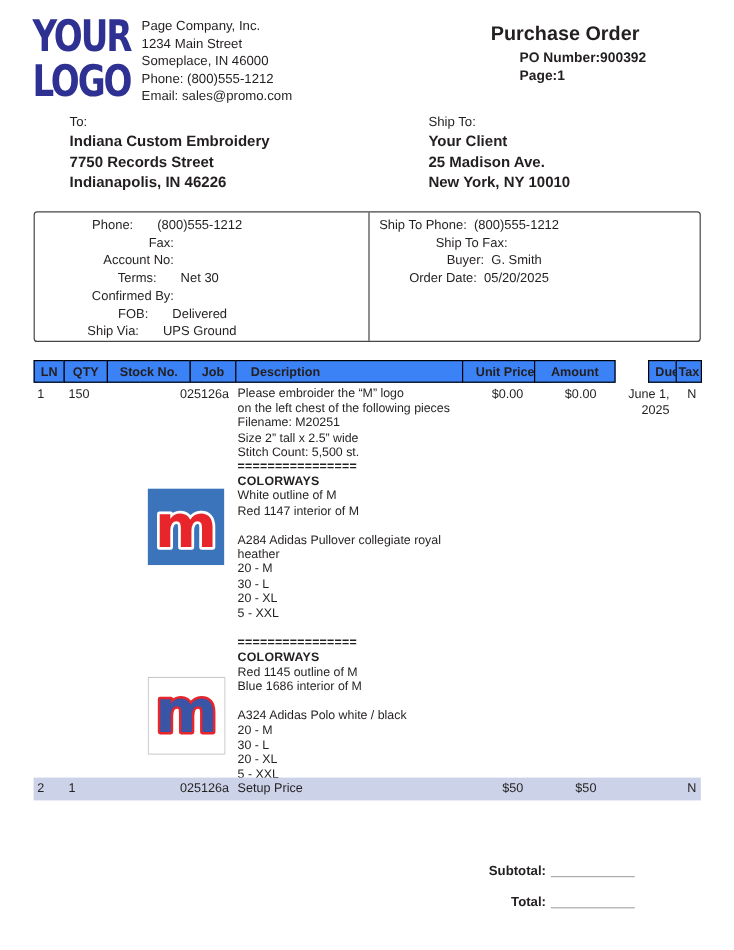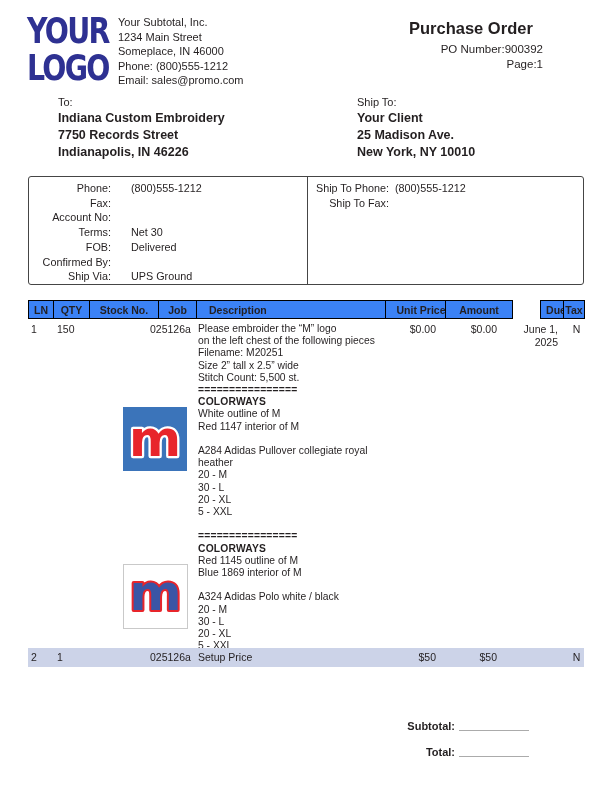--- a/index.html
+++ b/index.html
@@ -11,33 +11,33 @@
   
   .logo{
     left:27px;top:12px;width:90px;
     font-family:"DejaVu Sans", sans-serif;font-weight:bold;
     font-size:33px;line-height:34px;letter-spacing:-2px;color:#2e3192;
     transform:scale(0.86,1.1);transform-origin:top left;
   }
   .company{left:118px;top:15px;font-size:11px;line-height:14.6px;}
   .po-title{left:409px;top:19px;font-size:16.5px;font-weight:bold;}
   .po-meta{left:433px;top:42px;width:110px;font-size:11.5px;line-height:14.5px;}
-  .po-meta .row{display:flex;justify-content:flex-end;}
+  .po-meta .row{display:flex;justify-content:flex-start;font-weight:bold;}
   
   .to-label{left:58px;top:96px;font-size:11px;}
   .to-lines{left:58px;top:110px;font-size:12.5px;font-weight:bold;line-height:16.8px;}
   .shipto-label{left:357px;top:96px;font-size:11px;}
   .shipto-lines{left:357px;top:110px;font-size:12.5px;font-weight:bold;line-height:16.8px;}
   
   .info-box{left:28px;top:176px;width:556px;height:109px;border:1.4px solid #454545;border-radius:3px;box-sizing:border-box;}
   .ib-divider{left:307px;top:177px;height:107px;width:0;border-left:1.3px solid #454545;}
   .ib-rows{font-size:10.8px;line-height:14.7px;}
   .ib-left{left:33px;top:181px;}
   .ib-right{left:308px;top:181px;}
-  .ib-row{display:flex;}
+  .ib-row{display:flex;justify-content:center;}
   .ib-left .ib-label{width:78px;text-align:right;}
   .ib-left .ib-value{margin-left:20px;}
   .ib-right .ib-label{width:81px;text-align:right;}
   .ib-right .ib-value{margin-left:6px;}
   
   .hcell{
     top:300px;height:19px;border:1.1px solid #000;background:#3b82f6;box-sizing:border-box;
     display:flex;align-items:center;justify-content:center;
     font-size:10.5px;font-weight:bold;
   }
@@ -73,21 +73,21 @@
 </head>
 <body>
 
 <div class="abs logo">
   <div>YOUR</div>
   <div>LOGO</div>
 </div>
 
 <div class="abs company">
 
-<div>Your Subtotal, Inc.</div>
+<div>Page Company, Inc.</div>
     <div>1234 Main Street</div>
     <div>Someplace, IN 46000</div>
     <div>Phone: (800)555-1212</div>
     <div>Email: sales@promo.com</div>
   </div>
 
 <div class="abs po-title">Purchase Order</div>
 <div class="abs po-meta">
   <div class="row">
     <span>PO Number:</span>
@@ -133,48 +133,56 @@
       <span class="ib-label">Account No:</span>
       <span class="ib-value">&nbsp;</span>
     </div>
 
     <div class="ib-row">
       <span class="ib-label">Terms:</span>
       <span class="ib-value">Net 30</span>
     </div>
 
     <div class="ib-row">
+      <span class="ib-label">Confirmed By:</span>
+      <span class="ib-value">&nbsp;</span>
+    </div>
+
+    <div class="ib-row">
       <span class="ib-label">FOB:</span>
       <span class="ib-value">Delivered</span>
     </div>
 
     <div class="ib-row">
-      <span class="ib-label">Confirmed By:</span>
-      <span class="ib-value">&nbsp;</span>
-    </div>
-
-    <div class="ib-row">
       <span class="ib-label">Ship Via:</span>
       <span class="ib-value">UPS Ground</span>
     </div>
   </div>
 <div class="abs ib-rows ib-right">
 
     <div class="ib-row">
       <span class="ib-label">Ship To Phone:</span>
       <span class="ib-value">(800)555-1212</span>
     </div>
 
     <div class="ib-row">
       <span class="ib-label">Ship To Fax:</span>
       <span class="ib-value">&nbsp;</span>
     </div>
 
-
-
+    <div class="ib-row">
+      <span class="ib-label">Buyer:</span>
+      <span class="ib-value">G. Smith</span>
+    </div>
+
+
+    <div class="ib-row">
+      <span class="ib-label">Order Date:</span>
+      <span class="ib-value">05/20/2025</span>
+    </div>
   </div>
 
 <div class="abs hcell hc0">LN</div>
 <div class="abs hcell hc1">QTY</div>
 <div class="abs hcell hc2">Stock No.</div>
 <div class="abs hcell hc3">Job</div>
 <div class="abs hcell hc4">Description</div>
 <div class="abs hcell hc5">Unit Price</div>
 <div class="abs hcell hc6">Amount</div>
 <div class="abs hcell hc7">Due</div>
@@ -202,21 +210,21 @@
     <div>&nbsp;</div>
     <div>A284 Adidas Pullover collegiate royal heather</div>
     <div>20 - M</div>
     <div>30 - L</div>
     <div>20 - XL</div>
     <div>5 - XXL</div>
     <div>&nbsp;</div>
     <div class="b">================</div>
     <div class="b">COLORWAYS</div>
     <div>Red 1145 outline of M</div>
-    <div>Blue 1869 interior of M</div>
+    <div>Blue 1686 interior of M</div>
     <div>&nbsp;</div>
     <div>A324 Adidas Polo white / black</div>
     <div>20 - M</div>
     <div>30 - L</div>
     <div>20 - XL</div>
     <div>5 - XXL</div>
   </div>
 
 <svg class="abs art1" width="64" height="64" viewBox="0 0 64 64">
   <rect width="64" height="64" fill="#3b74ba"></rect>

